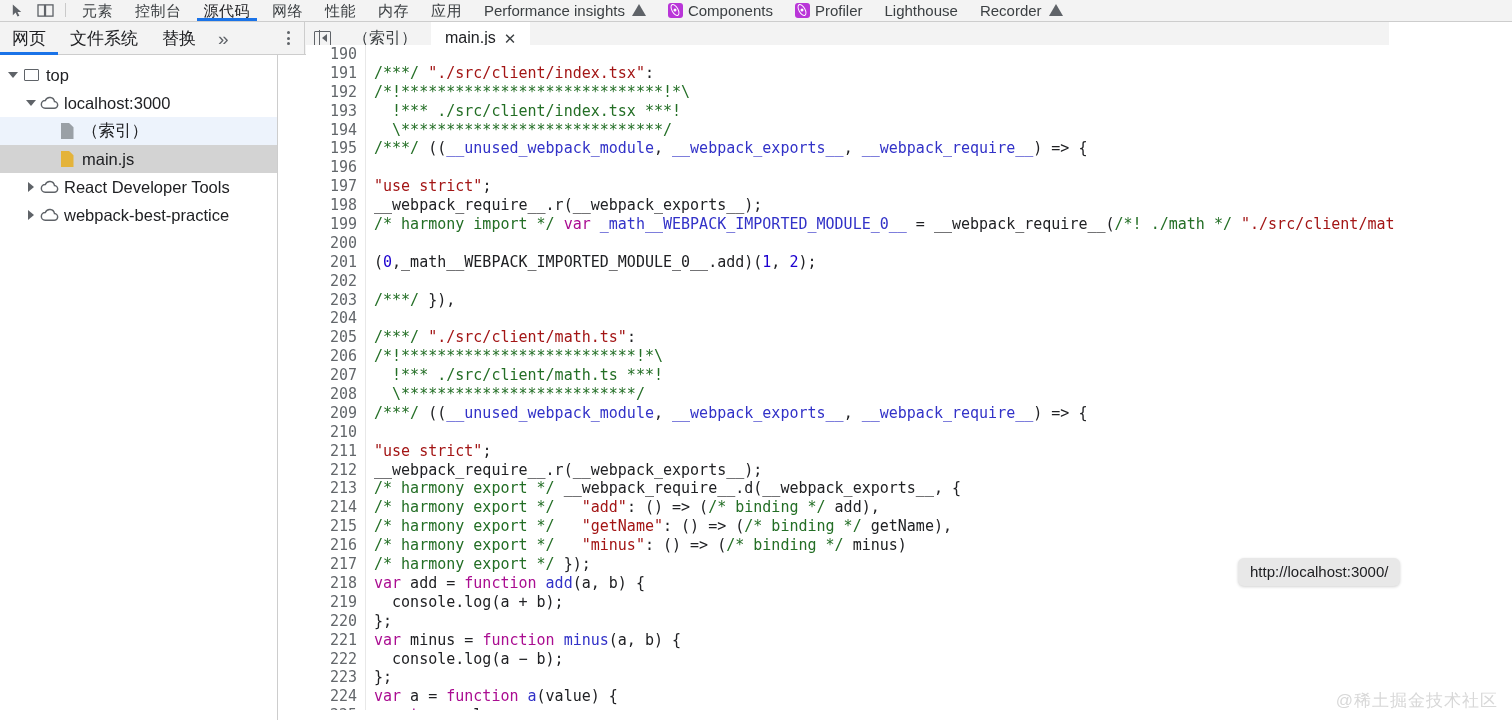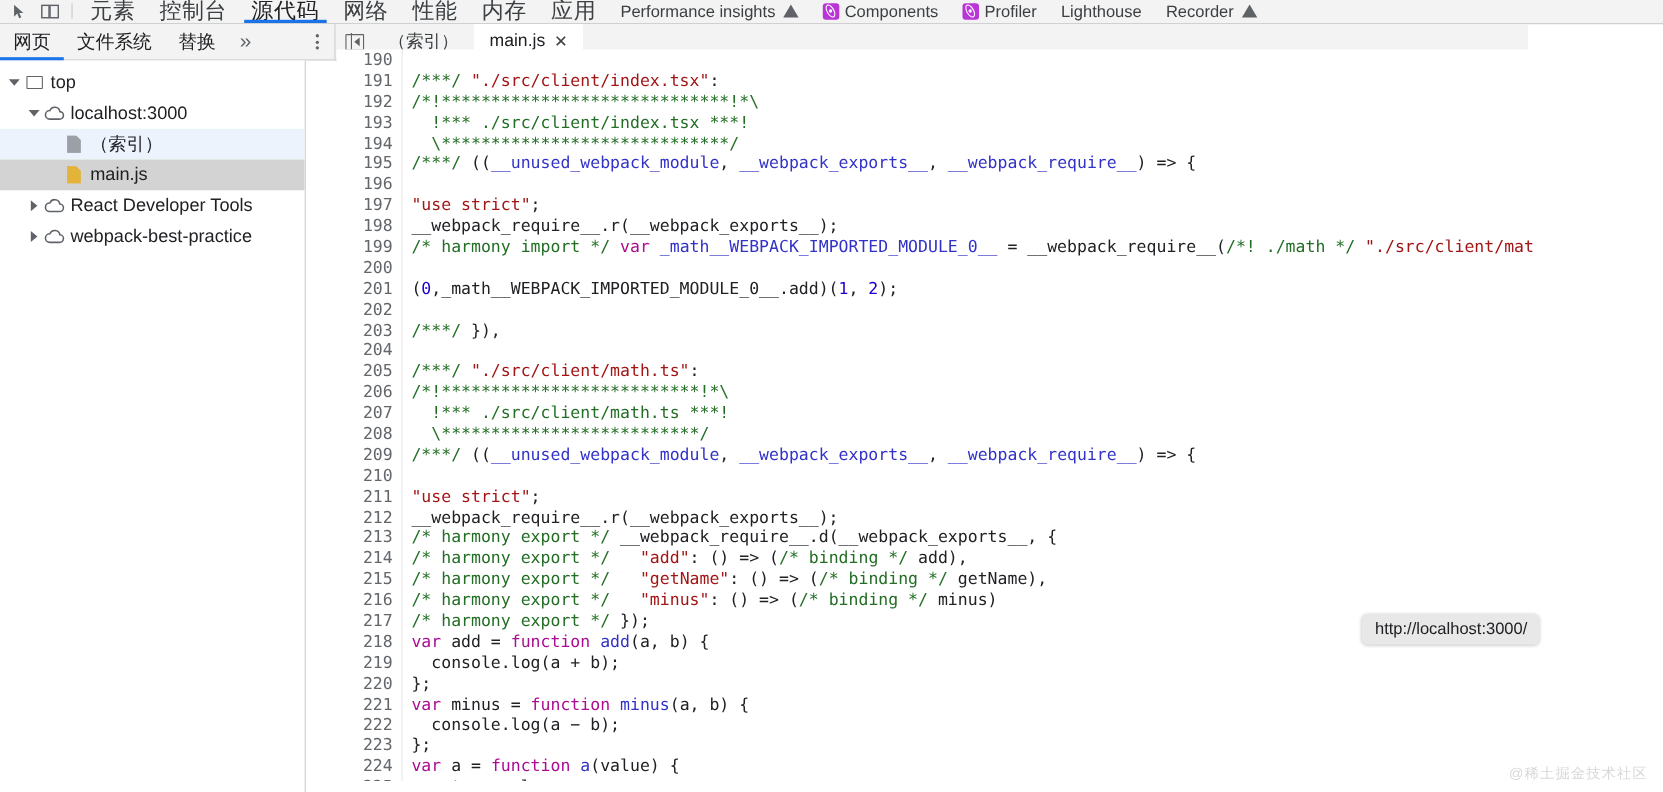--- a/index.html
+++ b/index.html
@@ -37,21 +37,21 @@
   .main-tab {
     height: 22px;
     padding: 0 11px;
     display: flex; align-items: center;
     font-size: 15px;
     color: #3c4043;
     white-space: nowrap;
     position: relative;
     line-height: 1;
   }
-  .main-tab.cjk { font-size: 20px; letter-spacing: .5px; }
+  .main-tab.cjk { font-size: 15px; letter-spacing: .5px; }
   .main-tab.active::after {
     content: ""; position: absolute; left: 4px; right: 4px; bottom: 0;
     height: 3px; background: #1a73e8;
   }
   .main-tab.active { color: #202124; text-align: center; }
   .react-dot {
     display: inline-block; width: 15px; height: 15px;
     background: #b935d8; border-radius: 3px;
     margin-right: 5px; position: relative; flex: none;
   }
@@ -219,21 +219,21 @@
     font-size: 15px;
     font-family: "Liberation Sans", sans-serif;
     padding: 5px 12px 6px;
     border-radius: 6px;
     white-space: nowrap;
     box-shadow: 0 1px 3px rgba(0,0,0,.18);
   }
   .watermark {
     position: absolute;
     right: 14px; bottom: 8px;
-    font-size: 13px;
+    font-size: 17px;
     color: #d8d8d8;
     white-space: nowrap;
     letter-spacing: 1px;
   }
 </style>
 </head>
 <body>
 
 <div class="devtools-topbar">
   <div class="tb-icons">

